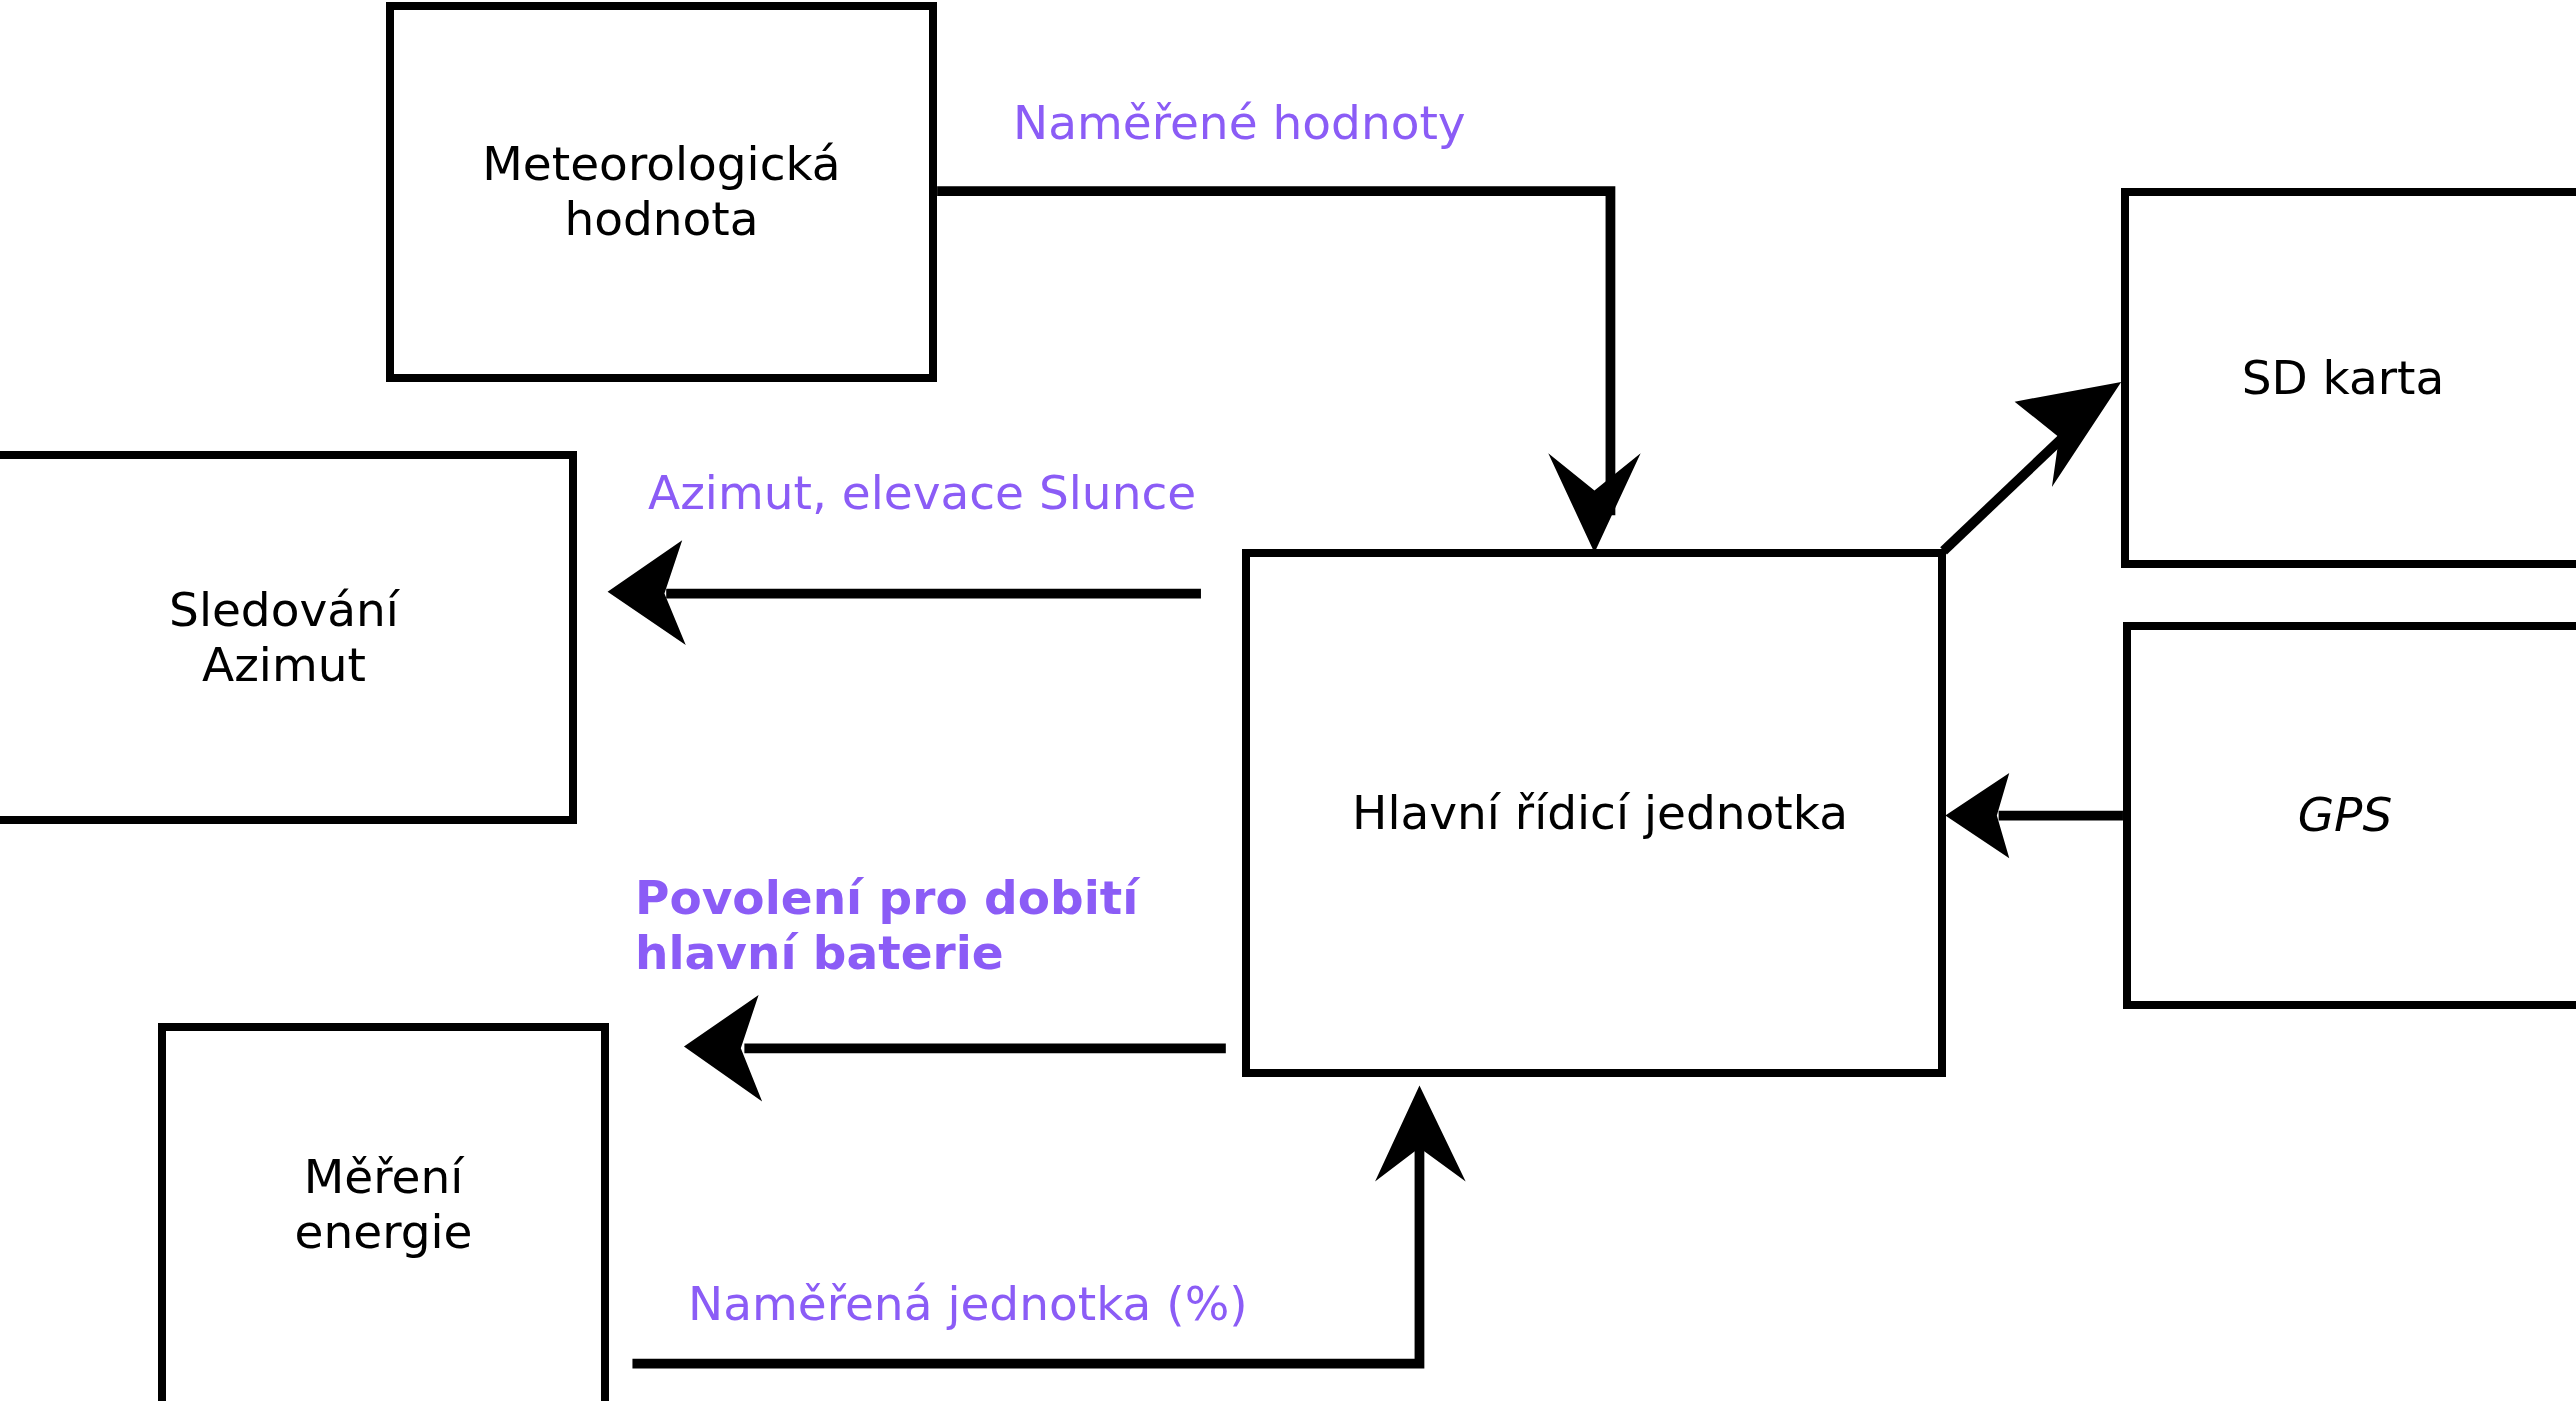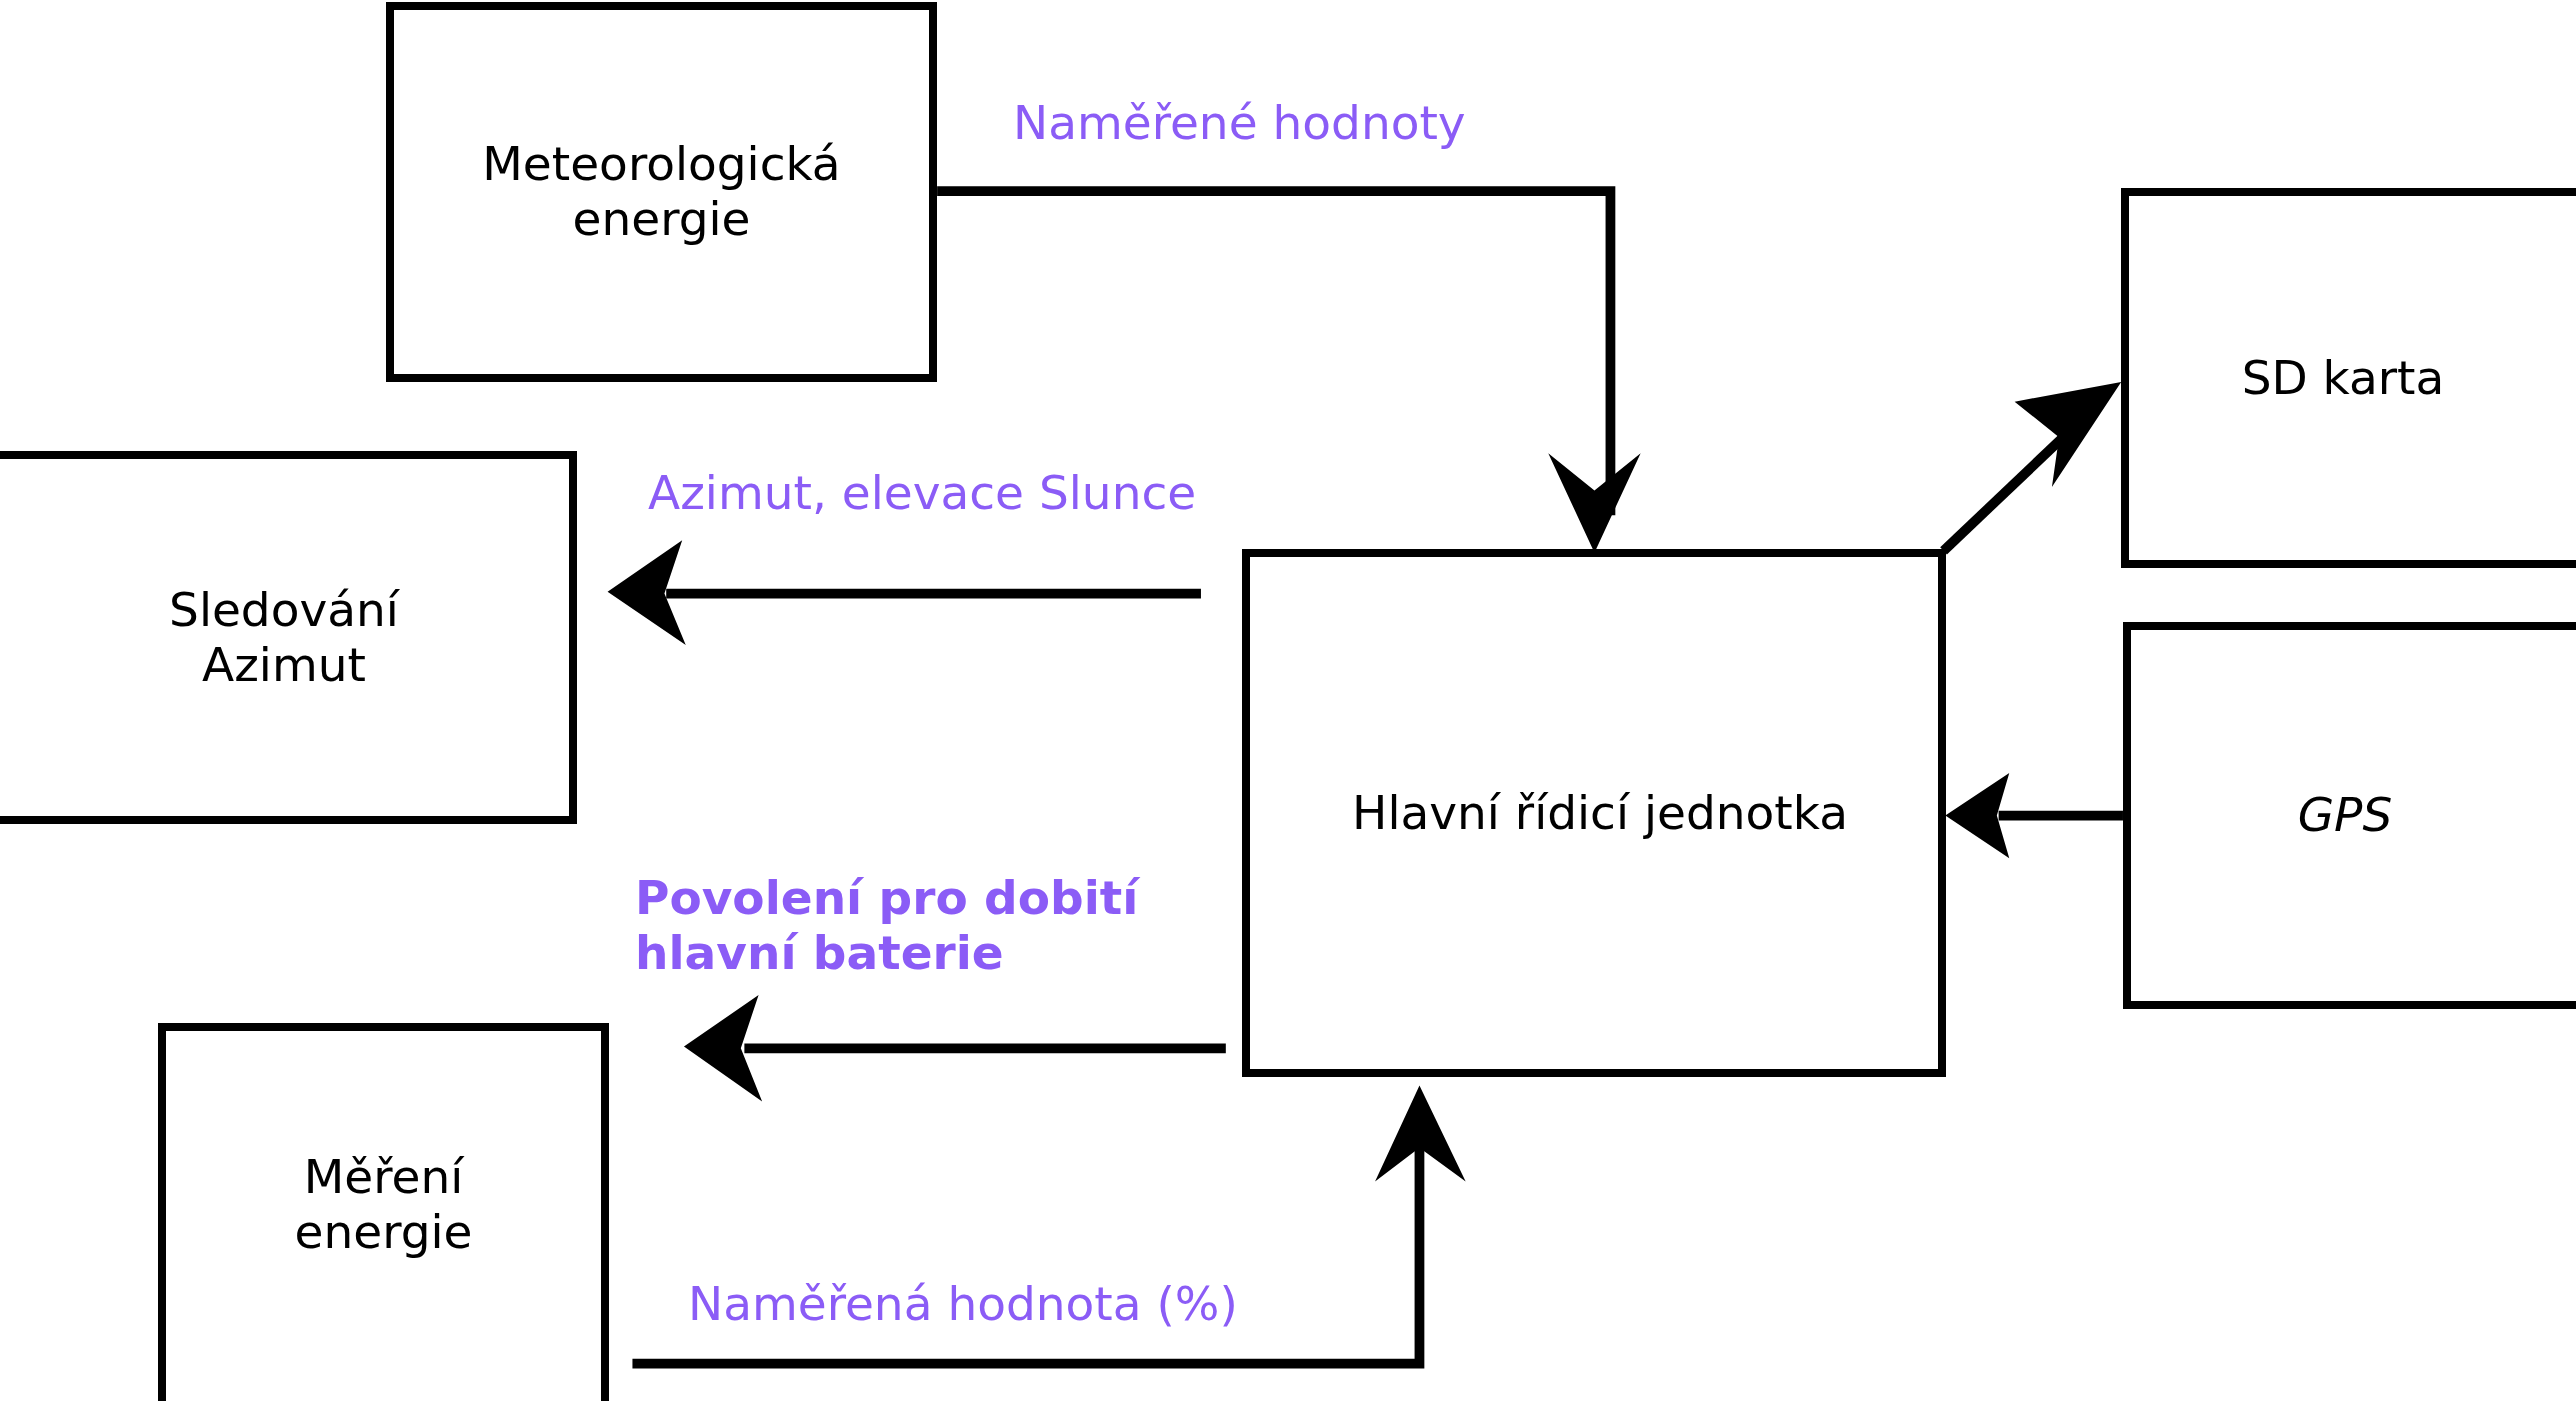--- a/index.html
+++ b/index.html
@@ -83,21 +83,21 @@
     </g>
 
     <g>
       <path d="M 712 1535 L 1598 1535 L 1598 1290" fill="none" stroke="#000000" stroke-width="11"></path>
       <polygon points="1598,1222 1548,1330 1598,1292 1650,1330" fill="#000000"></polygon>
     </g>
   </svg>
 
   <div class="node-box" style="left:386px; top:1.8px; width:551px; height:380px;">
     <span class="node-label">Meteorologická
-energie</span>
+hodnota</span>
   </div>
 
   <div class="node-box" style="left:-9px; top:451px; width:586px; height:373px;">
     <span class="node-label">Sledování
 Azimut</span>
   </div>
 
   <div class="node-box" style="left:158px; top:1023px; width:451px; height:391px;">
     <span class="node-label" style="margin-top:-27px;">Měření
 energie</span>
@@ -115,16 +115,16 @@
     <span class="node-label" style="margin-left:-53px;font-style:italic;">GPS</span>
   </div>
 
   <div class="edge-label" style="left:1013px; top:96px;">Naměřené hodnoty</div>
 
   <div class="edge-label" style="left:631px; top:466px;margin-left:17px;">Azimut, elevace Slunce</div>
 
   <div class="edge-label" style="left:635px; top:871px;font-weight:bold;">Povolení pro dobití
 hlavní baterie</div>
 
-  <div class="edge-label" style="left:688px; top:1277px;">Naměřená hodnota (%)</div>
+  <div class="edge-label" style="left:688px; top:1277px;">Naměřená jednotka (%)</div>
 
 </div>
 
 
 </body></html>

